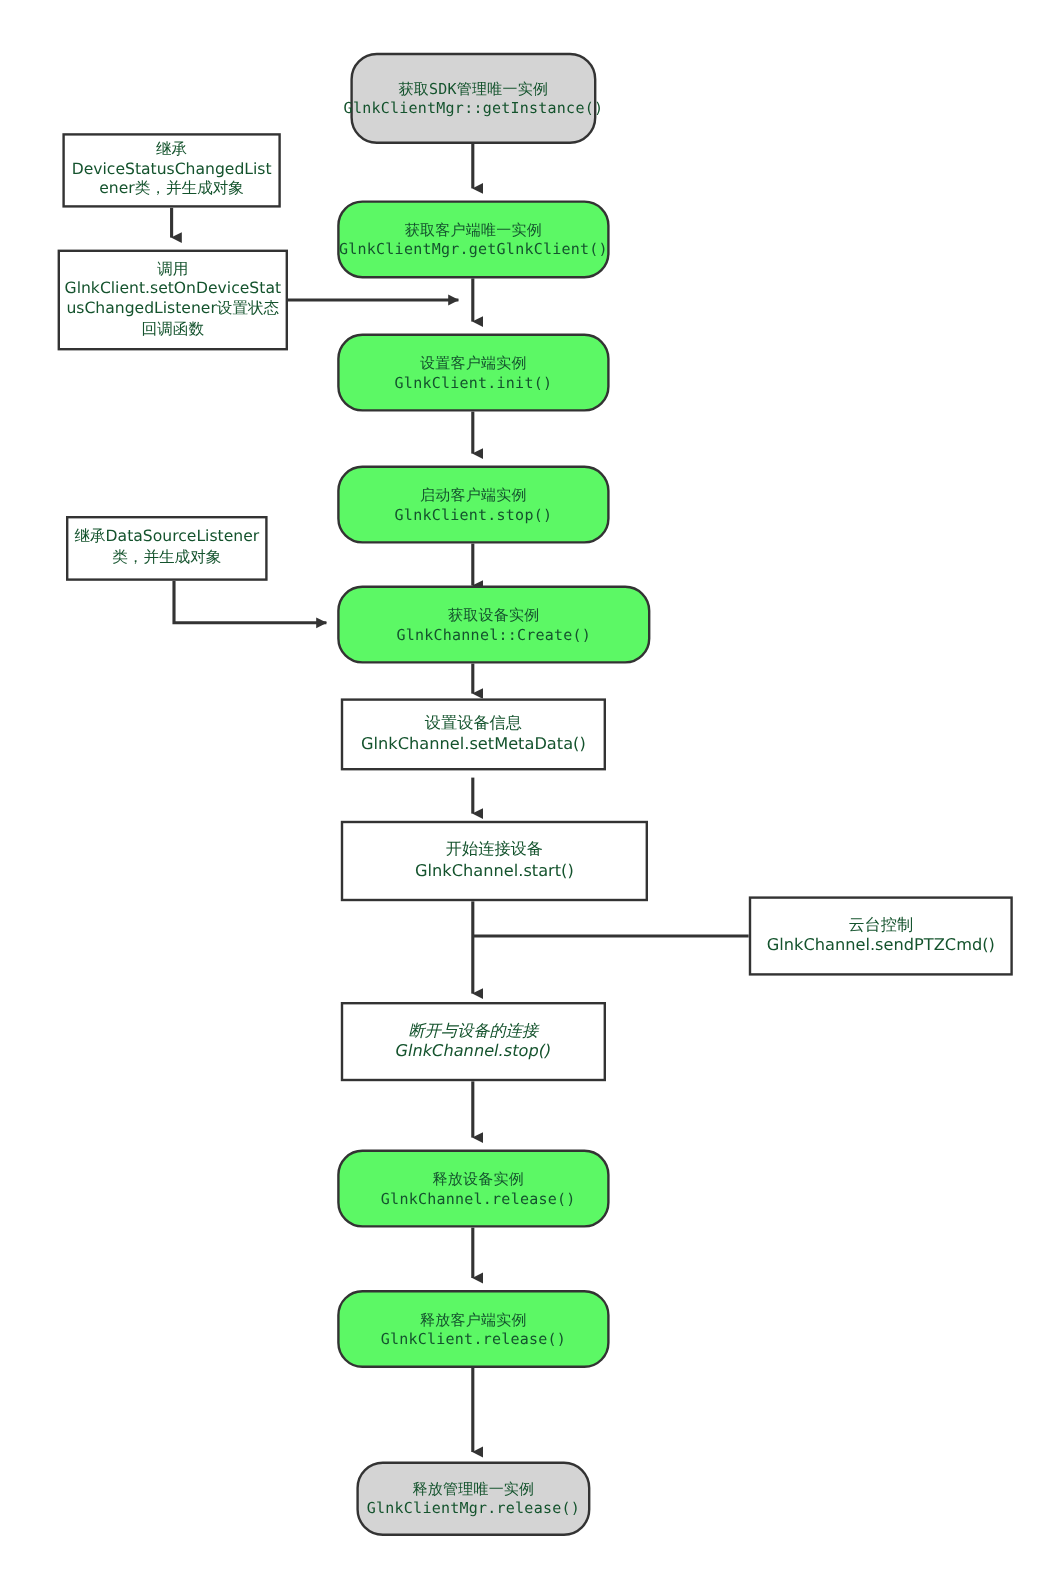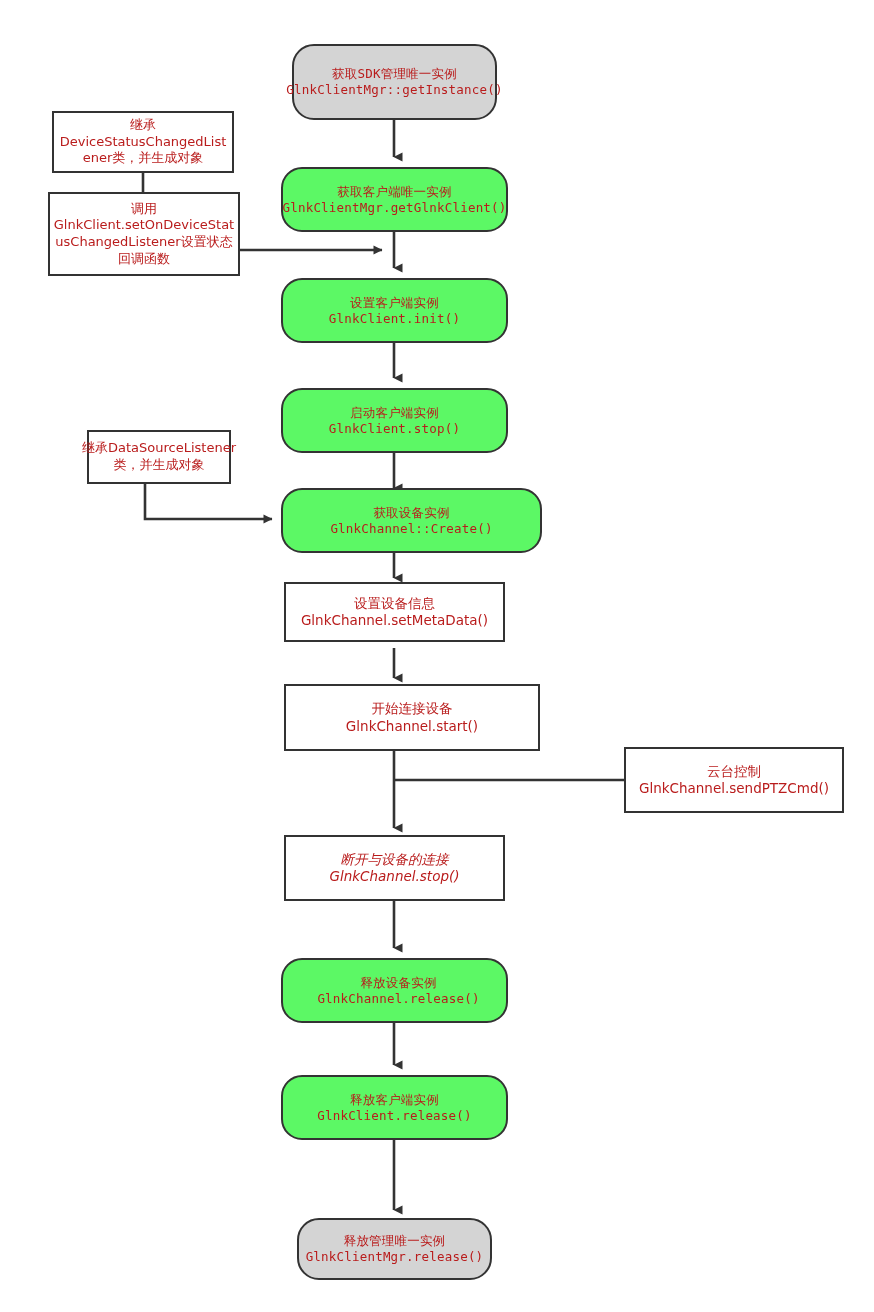--- a/index.html
+++ b/index.html
@@ -22,21 +22,21 @@
   }
   .node {
     position: absolute;
     box-sizing: border-box;
     border: 2px solid #333333;
     display: flex;
     flex-direction: column;
     align-items: center;
     justify-content: center;
     text-align: center;
-    color: #b91c1c;
+    color: #14532d;
     line-height: 1.28;
     padding: 2px 6px;
   }
   .node .ln { display: block; white-space: nowrap; }
 
   
   .fill-green { background: #5cf865; border-radius: 21px; }
   .fill-gray  { background: #d4d4d4; }
   .fill-white { background: #ffffff; }
 
@@ -100,21 +100,21 @@
   <span class="ln">获取SDK管理唯一实例</span>
   <span class="ln">GlnkClientMgr::getInstance()</span>
 </div>
 
 <div class="node fill-white f-sans" style="left:52px; top:111px; width:182px; height:62px;">
   <span class="ln small">继承</span>
   <span class="ln small">DeviceStatusChangedList</span>
   <span class="ln small">ener类，并生成对象</span>
 </div>
 
-<div class="node fill-white f-sans" style="left:48px; top:192px; width:192px; height:84px;align-items:center;">
+<div class="node fill-white f-sans" style="left:48px; top:208px; width:192px; height:84px;align-items:center;">
   <span class="ln small">调用</span>
   <span class="ln small">GlnkClient.setOnDeviceStat</span>
   <span class="ln small">usChangedListener设置状态</span>
   <span class="ln small">回调函数</span>
 </div>
 
 <div class="node fill-green f-mono" style="left:281px; top:167px; width:227px; height:65px;">
   <span class="ln">获取客户端唯一实例</span>
   <span class="ln">GlnkClientMgr.getGlnkClient()</span>
 </div>
@@ -122,21 +122,21 @@
 <div class="node fill-green f-mono" style="left:281px; top:278px; width:227px; height:65px;">
   <span class="ln">设置客户端实例</span>
   <span class="ln">GlnkClient.init()</span>
 </div>
 
 <div class="node fill-green f-mono" style="left:281px; top:388px; width:227px; height:65px;">
   <span class="ln">启动客户端实例</span>
   <span class="ln">GlnkClient.stop()</span>
 </div>
 
-<div class="node fill-white f-sans" style="left:55px; top:430px; width:144px; height:54px;margin-left:32px;">
+<div class="node fill-white f-sans" style="left:55px; top:430px; width:168px; height:54px;">
   <span class="ln small">继承DataSourceListener</span>
   <span class="ln small">类，并生成对象</span>
 </div>
 
 <div class="node fill-green f-mono" style="left:281px; top:488px; width:261px; height:65px;">
   <span class="ln">获取设备实例</span>
   <span class="ln">GlnkChannel::Create()</span>
 </div>
 
 <div class="node fill-white f-sans" style="left:284px; top:582px; width:221px; height:60px;">

